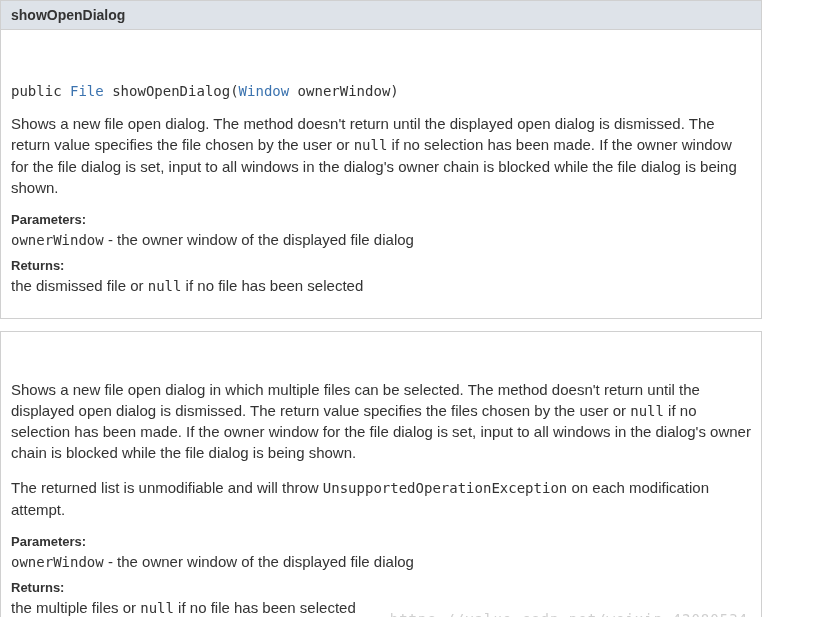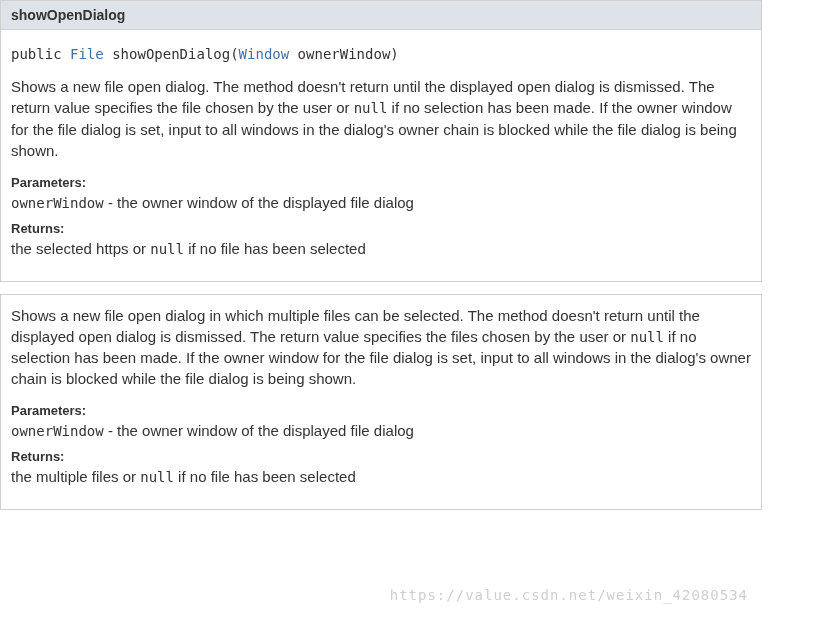--- a/index.html
+++ b/index.html
@@ -19,20 +19,21 @@
   .method-header {
     background: #dee3e9;
     border-bottom: 1px solid #d0d0d0;
     padding: 6px 10px;
     font-weight: bold;
     font-size: 14px;
     color: #333;
   }
   .method-body {
     padding: 10px 10px 14px 10px;
+    margin-top: 37px;
   }
   .signature {
     font-family: "DejaVu Sans Mono", Menlo, Consolas, monospace;
     font-size: 14px;
     color: #333;
     margin: 6px 0 14px 0;
   }
   .type-link {
     color: #3b73af;
   }
@@ -91,29 +92,32 @@
     </div>
     <p class="desc">
       <span>Shows a new file open dialog. The method doesn't return until the displayed open dialog is dismissed. The return value specifies the file chosen by the user or </span><span class="inline-code">null</span><span> if no selection has been made. If the owner window for the file dialog is set, input to all windows in the dialog's owner chain is blocked while the file dialog is being shown.</span>
     </p>
     <div class="section-label">Parameters:</div>
     <div class="param-line">
       <span class="param-name">ownerWindow</span><span> - the owner window of the displayed file dialog</span>
     </div>
     <div class="section-label">Returns:</div>
     <div class="return-line">
-      <span>the selected https or </span><span class="inline-code">null</span><span> if no file has been selected</span>
+      <span>the dismissed file or </span><span class="inline-code">null</span><span> if no file has been selected</span>
     </div>
   </div>
 </div>
 
 <div class="method-block">
   <div class="method-body">
     <p class="desc">
       <span>Shows a new file open dialog in which multiple files can be selected. The method doesn't return until the displayed open dialog is dismissed. The return value specifies the files chosen by the user or </span><span class="inline-code">null</span><span> if no selection has been made. If the owner window for the file dialog is set, input to all windows in the dialog's owner chain is blocked while the file dialog is being shown.</span>
+    </p>
+    <p class="desc">
+      <span>The returned list is unmodifiable and will throw </span><span class="inline-code">UnsupportedOperationException</span><span> on each modification attempt.</span>
     </p>
     <div class="section-label">Parameters:</div>
     <div class="param-line">
       <span class="param-name">ownerWindow</span><span> - the owner window of the displayed file dialog</span>
     </div>
     <div class="section-label">Returns:</div>
     <div class="return-line">
       <span>the multiple files or </span><span class="inline-code">null</span><span> if no file has been selected</span>
     </div>
   </div>

